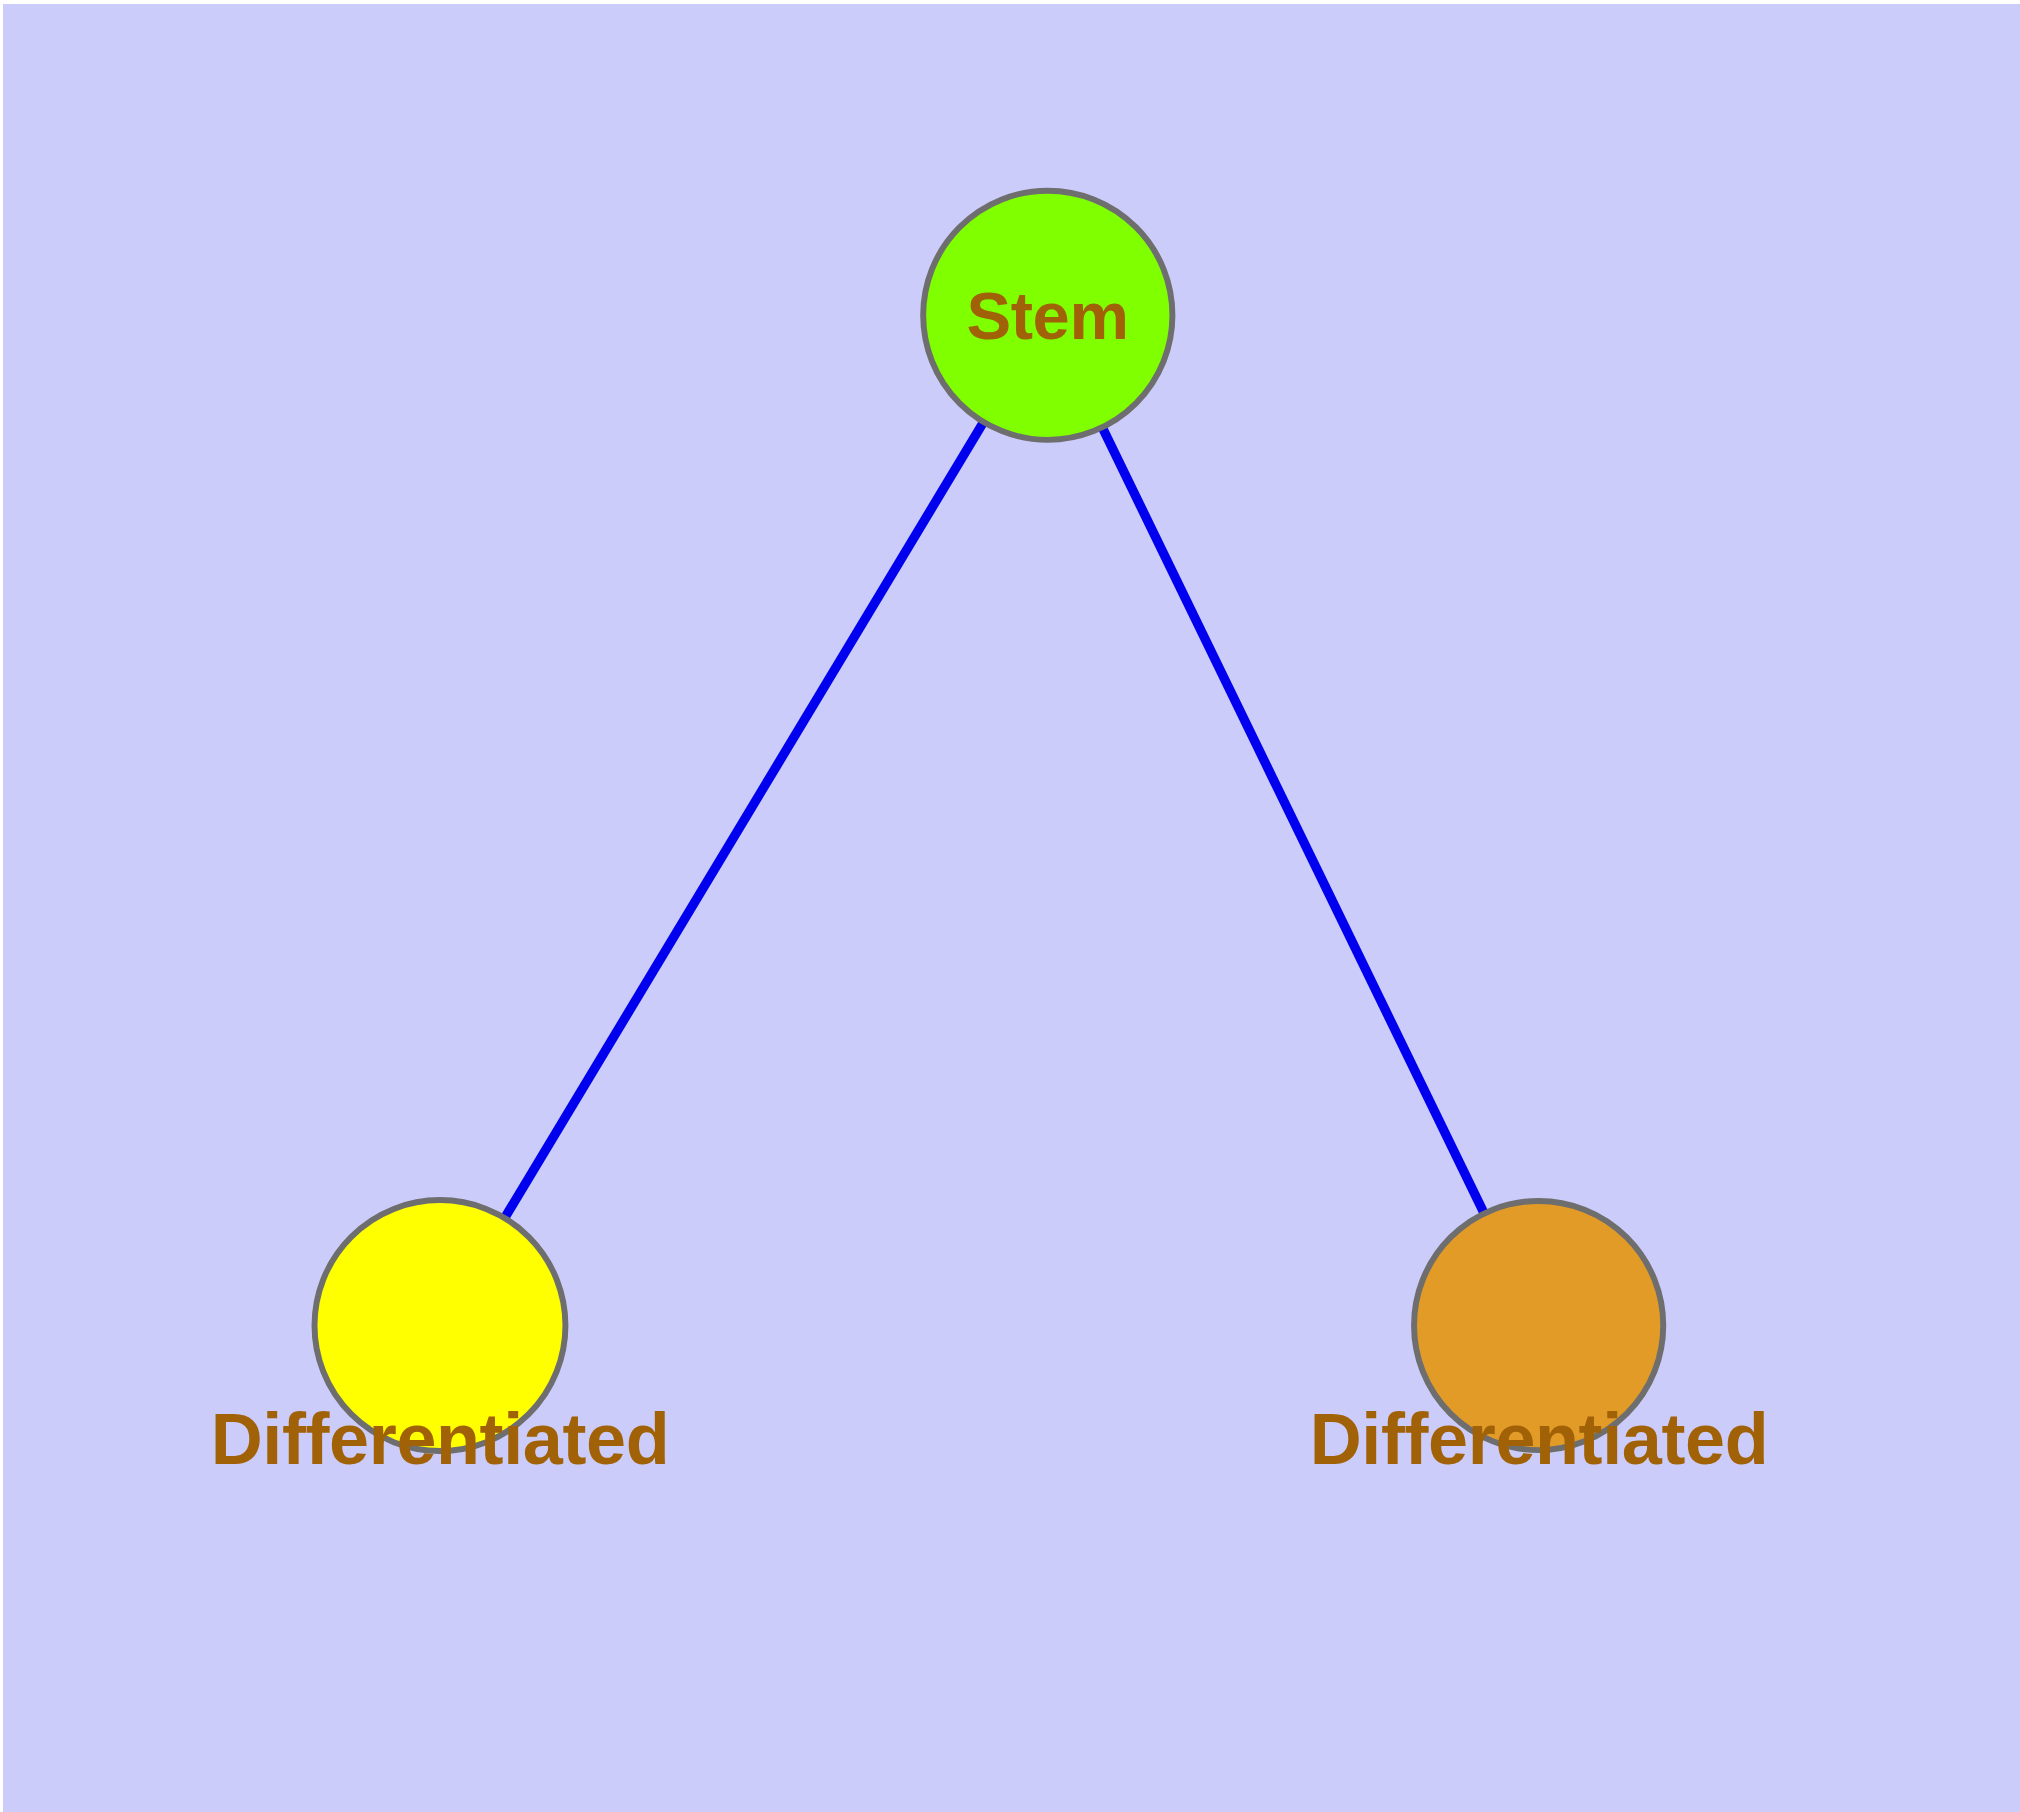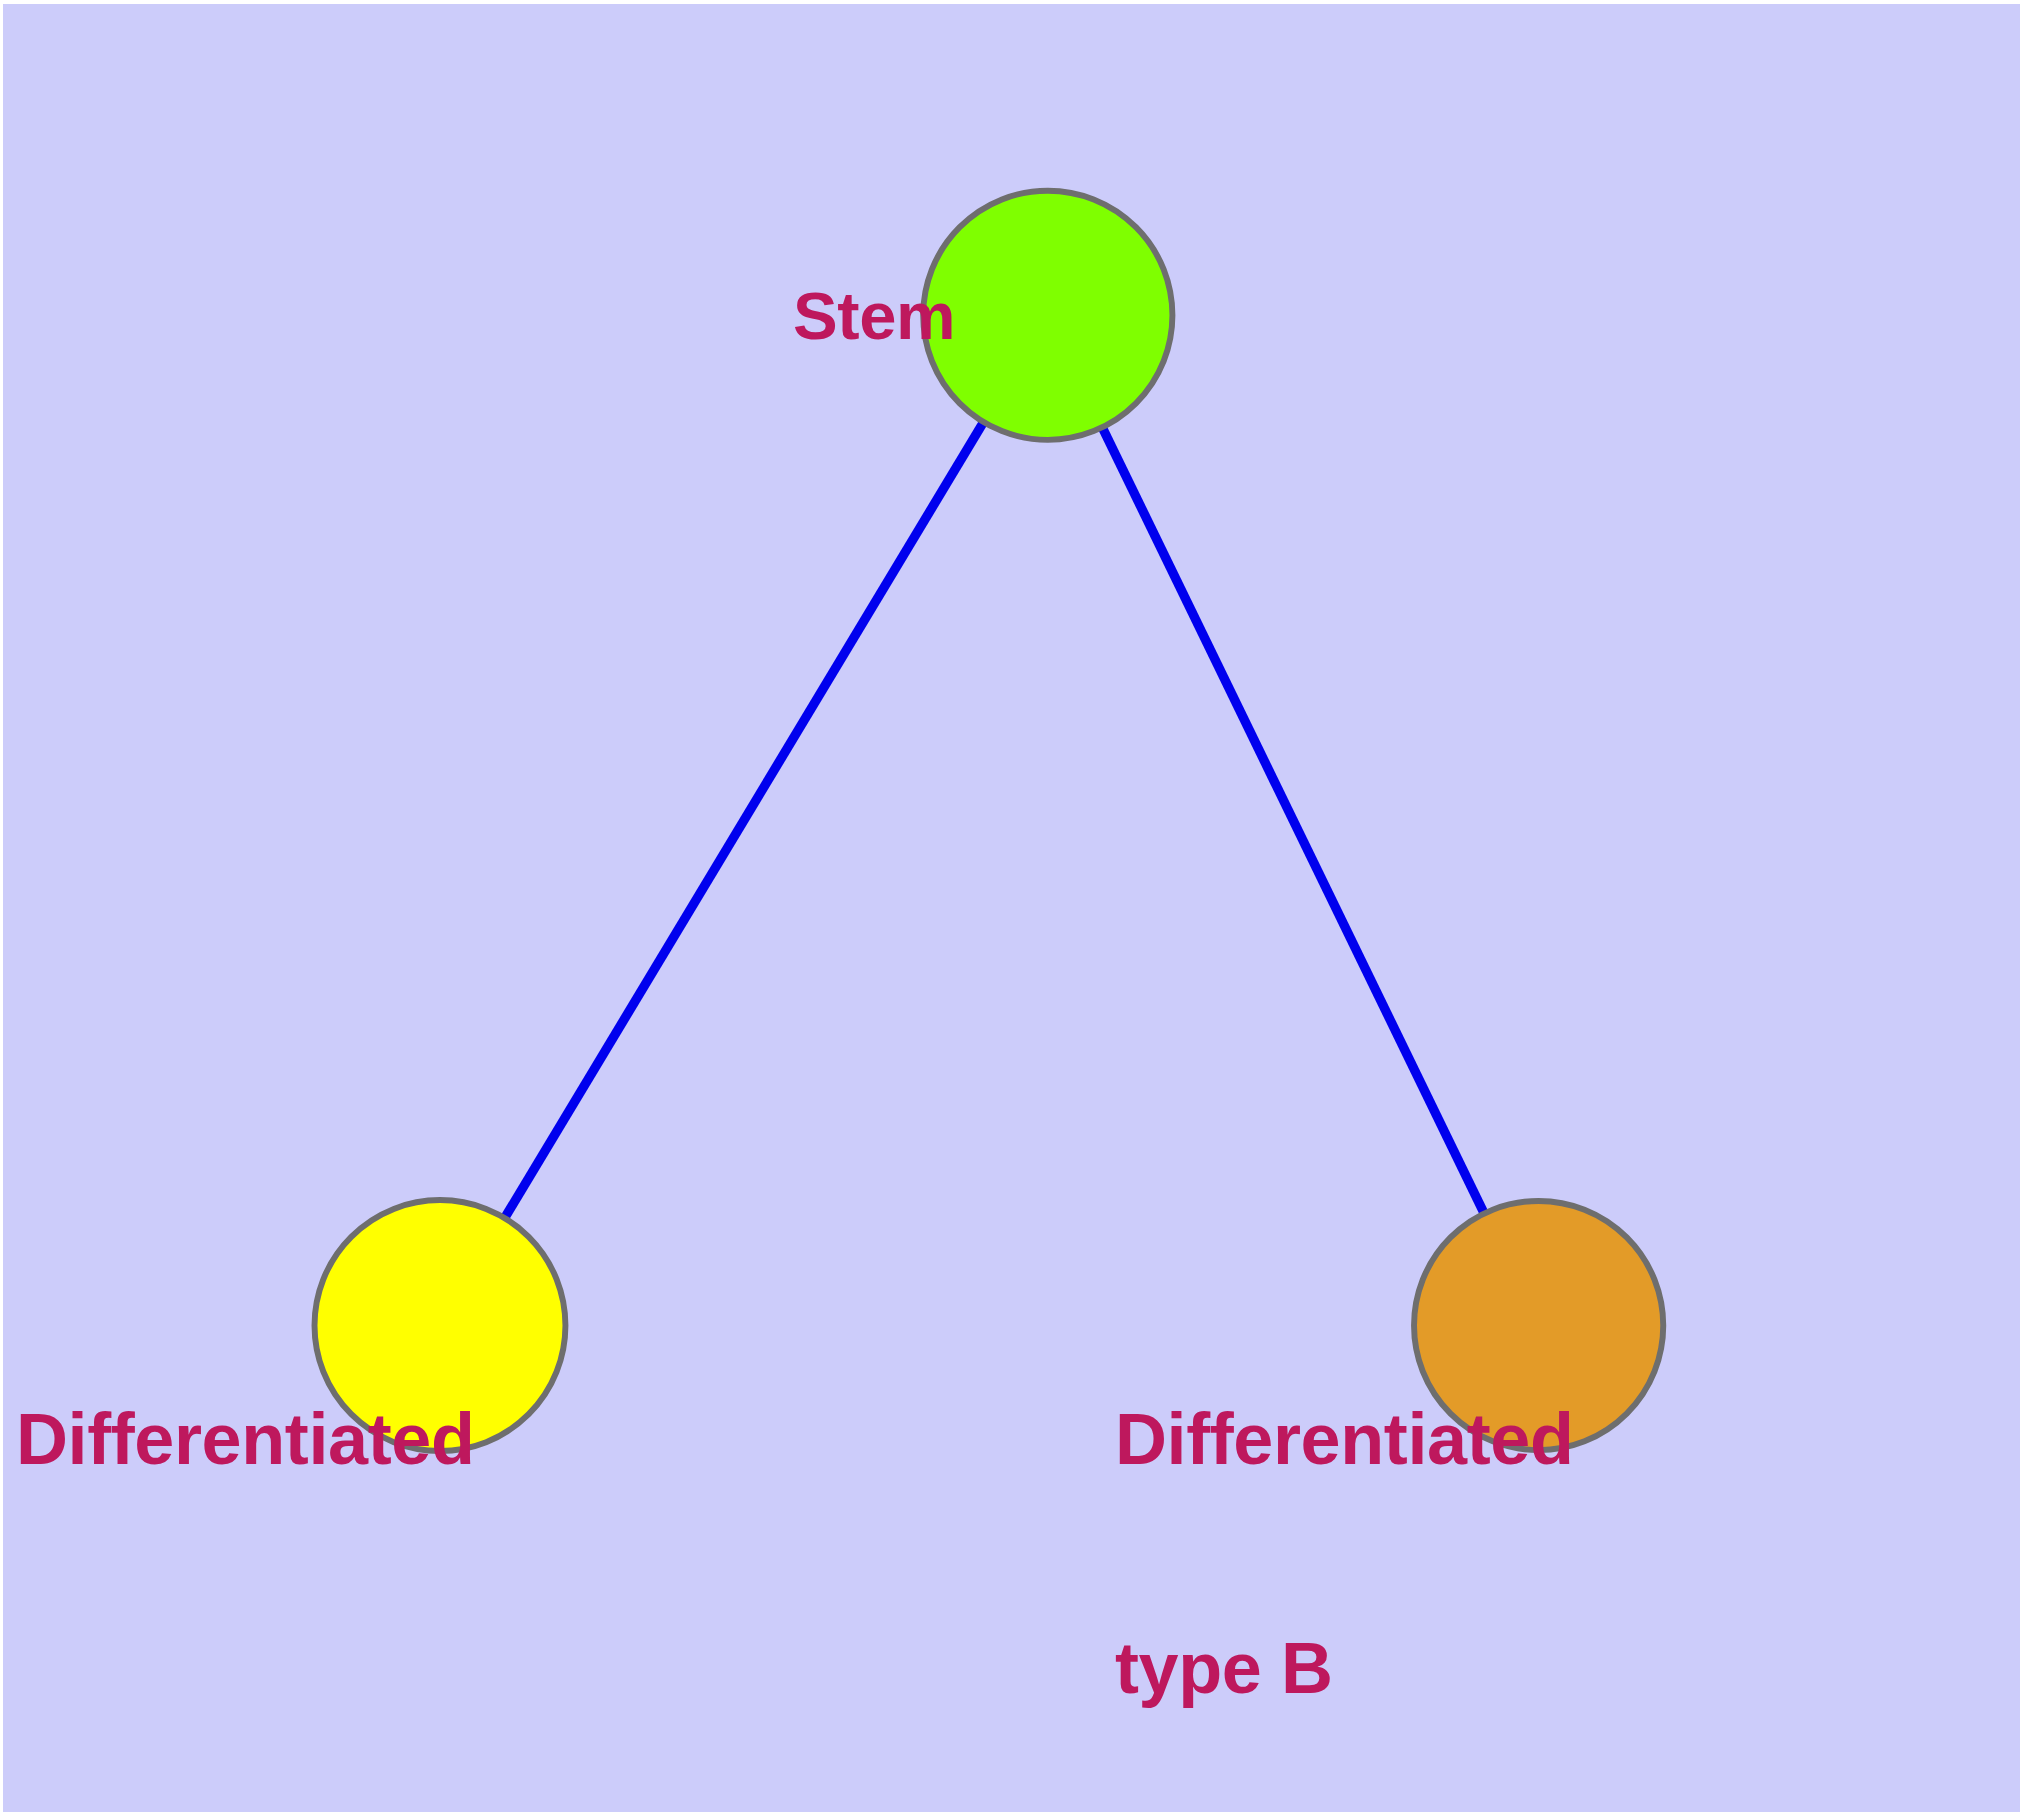--- a/index.html
+++ b/index.html
@@ -27,22 +27,23 @@
   #graph-svg {
     position: absolute;
     left: 0;
     top: 0;
     width: 2021px;
     height: 1812px;
     display: block;
   }
   .node-label {
     position: absolute;
-    color: #be185d;
+    color: #a16207;
     font-weight: bold;
+    text-align: center;
     line-height: 1.06;
     white-space: pre;
     letter-spacing: -0.4px;
     pointer-events: none;
     -webkit-font-smoothing: antialiased;
   }
   .label-stem {
     font-size: 67px;
   }
   .label-leaf {
@@ -71,17 +72,16 @@
   </svg>
 
   <div class="node-label label-stem" style="left:793px; top:280px; width:509px;">Stem</div>
 
   <div class="node-label label-leaf" style="left:16px; top:1248px; width:848px;">
     <div>Differentiated</div>
   </div>
 
   <div class="node-label label-leaf" style="left:1115px; top:1248px; width:848px;">
     <div>Differentiated</div>
-    <div>type B</div>
   </div>
 
 </div>
 
 
 </body></html>

